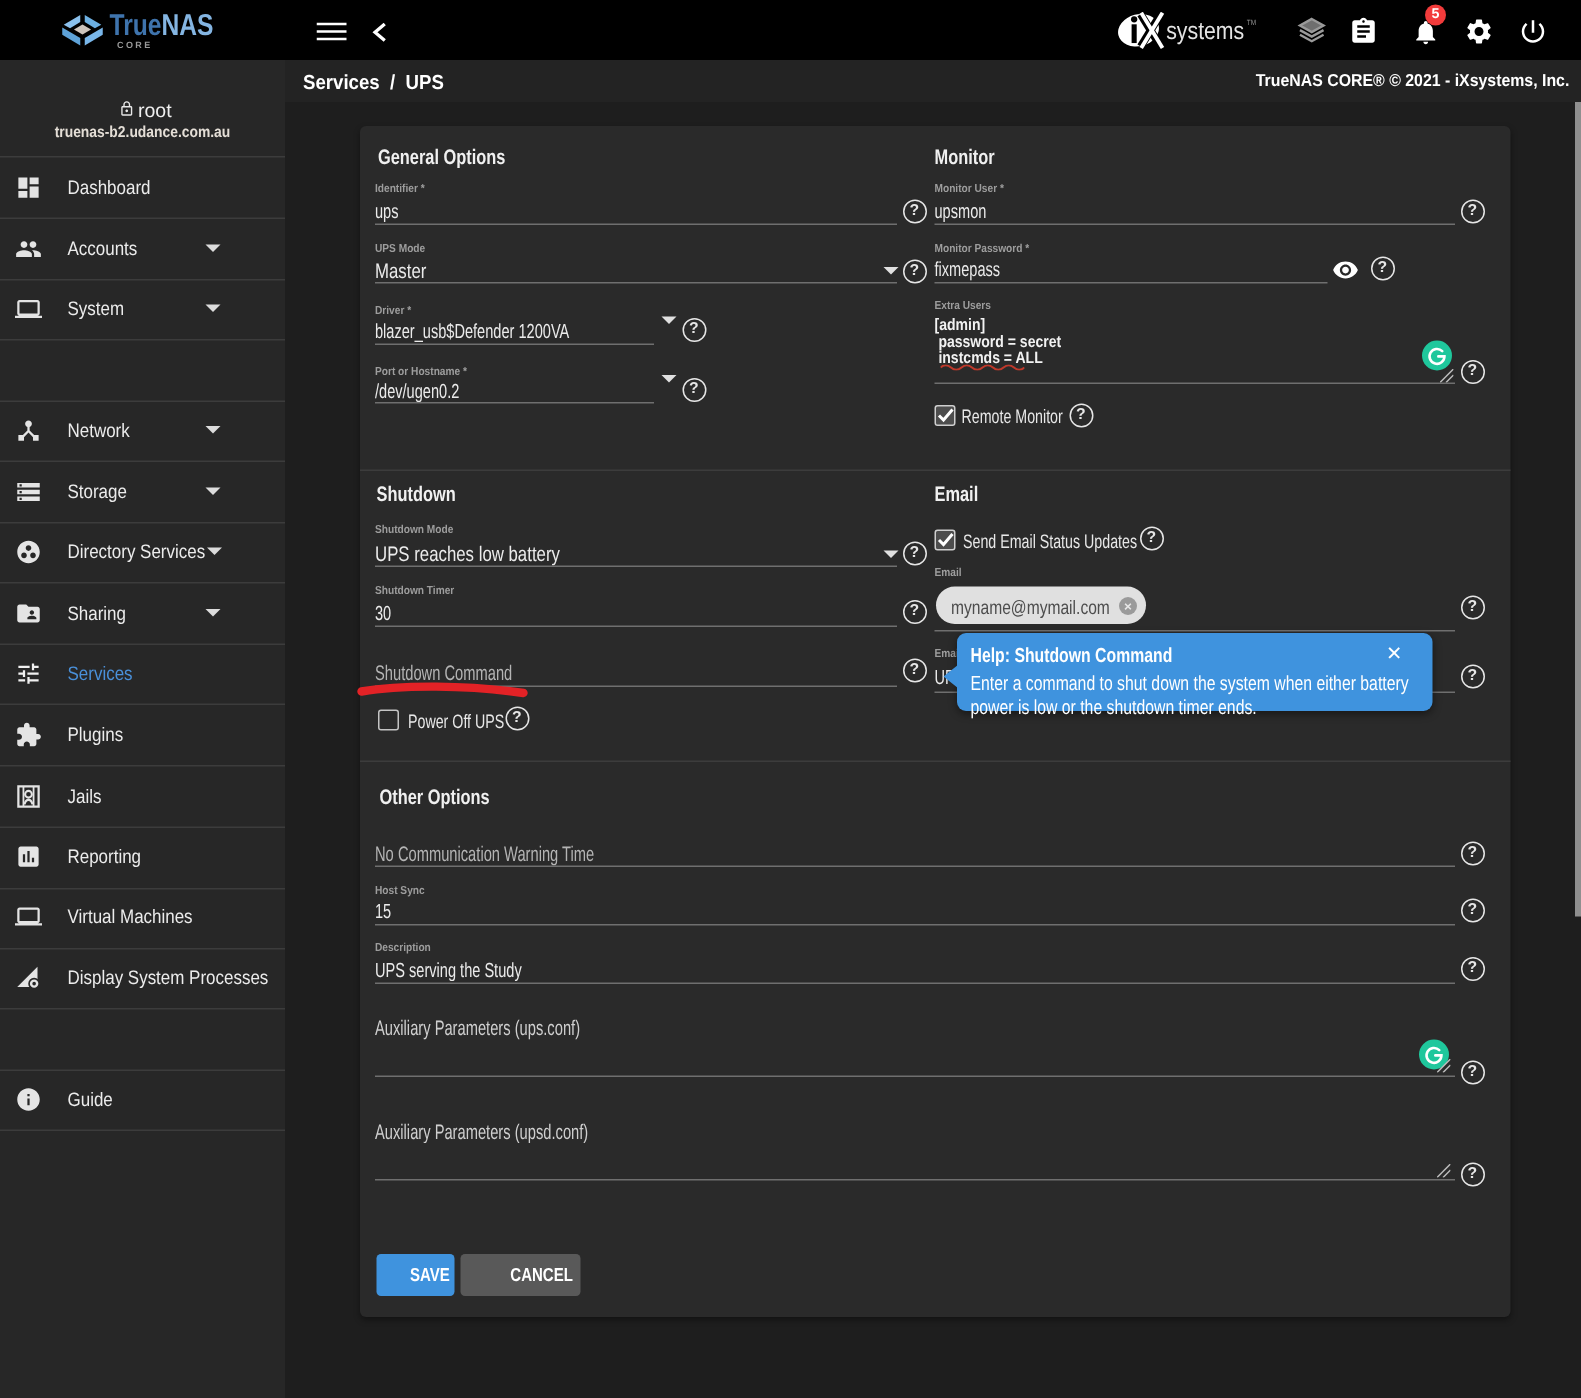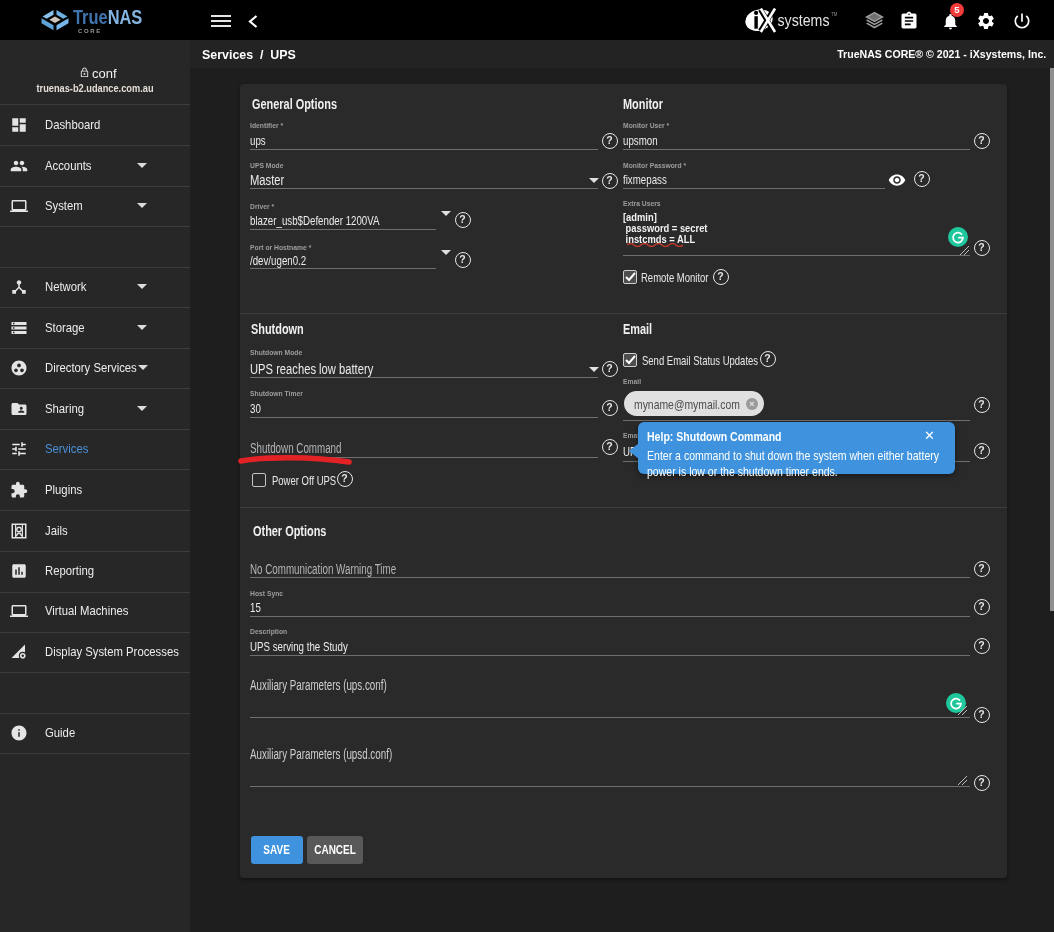--- a/index.html
+++ b/index.html
@@ -22,21 +22,21 @@
 .h2 { position:absolute; font-size:14px; font-weight:bold; color:#f0f0f0; white-space:nowrap; transform:scaleX(.78); transform-origin:0 50%; }
 .tlabel { position:absolute; font-size:7.7px; font-weight:bold; color:#9d9d9d; white-space:nowrap; transform:scaleX(.88); transform-origin:0 50%; }
 .val { position:absolute; font-size:13.5px; color:#ebebeb; white-space:nowrap; transform:scaleX(.72); transform-origin:0 50%; }
 .selval { position:absolute; font-size:14px; color:#ebebeb; white-space:nowrap; transform:scaleX(.8); transform-origin:0 50%; }
 .ph { position:absolute; font-size:14px; color:#b4b4b4; white-space:nowrap; transform:scaleX(.7); transform-origin:0 50%; }
 .uline { position:absolute; height:1px; background:#6f6f6f; }
 .help { position:absolute; width:16px; height:16px; border:1.8px solid #e6e6e6; border-radius:50%; color:#e6e6e6; font-size:10.5px; font-weight:bold; text-align:center; line-height:12.5px; }
 .selcaret { position:absolute; width:0; height:0; border-left:5px solid transparent; border-right:5px solid transparent; border-top:5px solid #e0e0e0; }
 .cb { position:absolute; width:14px; height:14px; border:1.5px solid #c4c4c4; border-radius:2px; }
 .cblabel { position:absolute; font-size:13px; color:#e8e8e8; white-space:nowrap; transform:scaleX(.73); transform-origin:0 50%; }
-.btn { position:absolute; height:28px; border-radius:3px; font-size:12.5px; font-weight:bold; color:#fff; text-align:center; line-height:28px; }
+.btn { position:absolute; height:28px; border-radius:3px; font-size:12.5px; font-weight:bold; color:#fff; text-align:right; line-height:28px; }
 .btn span { display:inline-block; transform:scaleX(.8); }
 </style>
 </head>
 <body>
 
 <div class="abs" id="topbar">
 
   <svg class="abs" style="left:39px;top:6px" width="32" height="26" viewBox="0 0 32 26">
     <polygon points="3.5,10.5 14.5,4 14.5,8.7 7.7,12.8" fill="#8ac0ec"></polygon>
     <polygon points="17.5,4 28.5,10.5 24.3,12.8 17.5,8.7" fill="#6db0e2"></polygon>
@@ -101,21 +101,21 @@
 
 <div class="abs" id="crumb">
   <span class="abs" style="left:12px;top:7px;font-size:13.5px;font-weight:bold;color:#fff;white-space:nowrap;transform:scaleX(.92);transform-origin:0 50%">Services&nbsp;&nbsp;/&nbsp;&nbsp;UPS</span>
   <span class="abs" style="right:8px;top:8px;font-size:11.5px;font-weight:bold;color:#fff;white-space:nowrap;transform:scaleX(.92);transform-origin:100% 50%">TrueNAS CORE® © 2021 - iXsystems, Inc.</span>
 </div>
 
 <div class="abs" id="sidebar">
   <svg class="abs" style="left:79px;top:26px" width="11" height="13" viewBox="0 0 24 24" fill="#e8e8e8">
       <path d="M18 8h-1V6c0-2.76-2.24-5-5-5S7 3.24 7 6v2H6c-1.1 0-2 .9-2 2v10c0 1.1.9 2 2 2h12c1.1 0 2-.9 2-2V10c0-1.1-.9-2-2-2zM9 6c0-1.66 1.34-3 3-3s3 1.34 3 3v2H9V6zm9 14H6V10h12v10zm-6-3c1.1 0 2-.9 2-2s-.9-2-2-2-2 .9-2 2 .9 2 2 2z"></path>
     </svg>
-  <div class="abs" style="left:92px;top:26px;font-size:13px;color:#f0f0f0">conf</div>
+  <div class="abs" style="left:92px;top:26px;font-size:13px;color:#f0f0f0">root</div>
   <div class="abs" style="left:0;top:42px;width:190px;text-align:center;font-size:10.5px;color:#e4ded6;font-weight:bold;transform:scaleX(.88)">truenas-b2.udance.com.au</div>
   <div class="sep" style="top:64px"></div>
   <div class="mitem" style="top:65px">
       <svg class="micon" viewBox="0 0 24 24" fill="#e4e4e4">
         <path d="M3 13h8V3H3v10zm0 8h8v-6H3v6zm10 0h8V11h-8v10zm0-18v6h8V3h-8z"></path>
       </svg>
       <span class="mlabel">Dashboard</span>
     </div>
   <div class="sep" style="top:105px"></div>
   <div class="mitem" style="top:105.5px">
@@ -371,21 +371,21 @@
   <div class="uline" style="left:250px;top:786px;width:720px"></div>
   <svg class="abs" style="left:958px;top:775.5px" width="9" height="9" viewBox="0 0 9 9">
       <g stroke="#bdbdbd" stroke-width="1">
         <line x1="0" y1="9" x2="9" y2="0"></line>
         <line x1="4" y1="9" x2="9" y2="4"></line>
       </g>
     </svg>
   <div class="help" style="left:973.5px;top:775px">?</div>
 
   <div class="btn" style="left:251px;top:836px;width:52px;background:#3f93de"><span>SAVE</span></div>
-  <div class="btn" style="left:307px;top:836px;width:56px;background:#595959"><span>CANCEL</span></div>
+  <div class="btn" style="left:307px;top:836px;width:80px;background:#595959"><span>CANCEL</span></div>
 
   <div class="abs" style="left:638px;top:422px;width:317px;height:52px;background:#3f93de;border-radius:6px;box-shadow:0 2px 6px rgba(0,0,0,.45)">
     <div class="abs" style="left:-9px;top:21px;width:0;height:0;border-top:8px solid transparent;border-bottom:8px solid transparent;border-right:10px solid #3f93de"></div>
     <span class="abs" style="left:8.5px;top:7px;font-size:13.5px;font-weight:bold;color:#fff;white-space:nowrap;transform:scaleX(.78);transform-origin:0 50%">Help: Shutdown Command</span>
     <span class="abs" style="left:286px;top:6px;font-size:13px;color:#fff">✕</span>
     <span class="abs" style="left:8.5px;top:26px;font-size:13.5px;color:#fff;line-height:15.5px;white-space:nowrap;transform:scaleX(.78);transform-origin:0 0">Enter a command to shut down the system when either battery<br>power is low or the shutdown timer ends.</span>
   </div>
 </div>
 
 <div class="abs" style="left:1050px;top:68px;width:4px;height:543px;background:#8f8f8f"></div>

